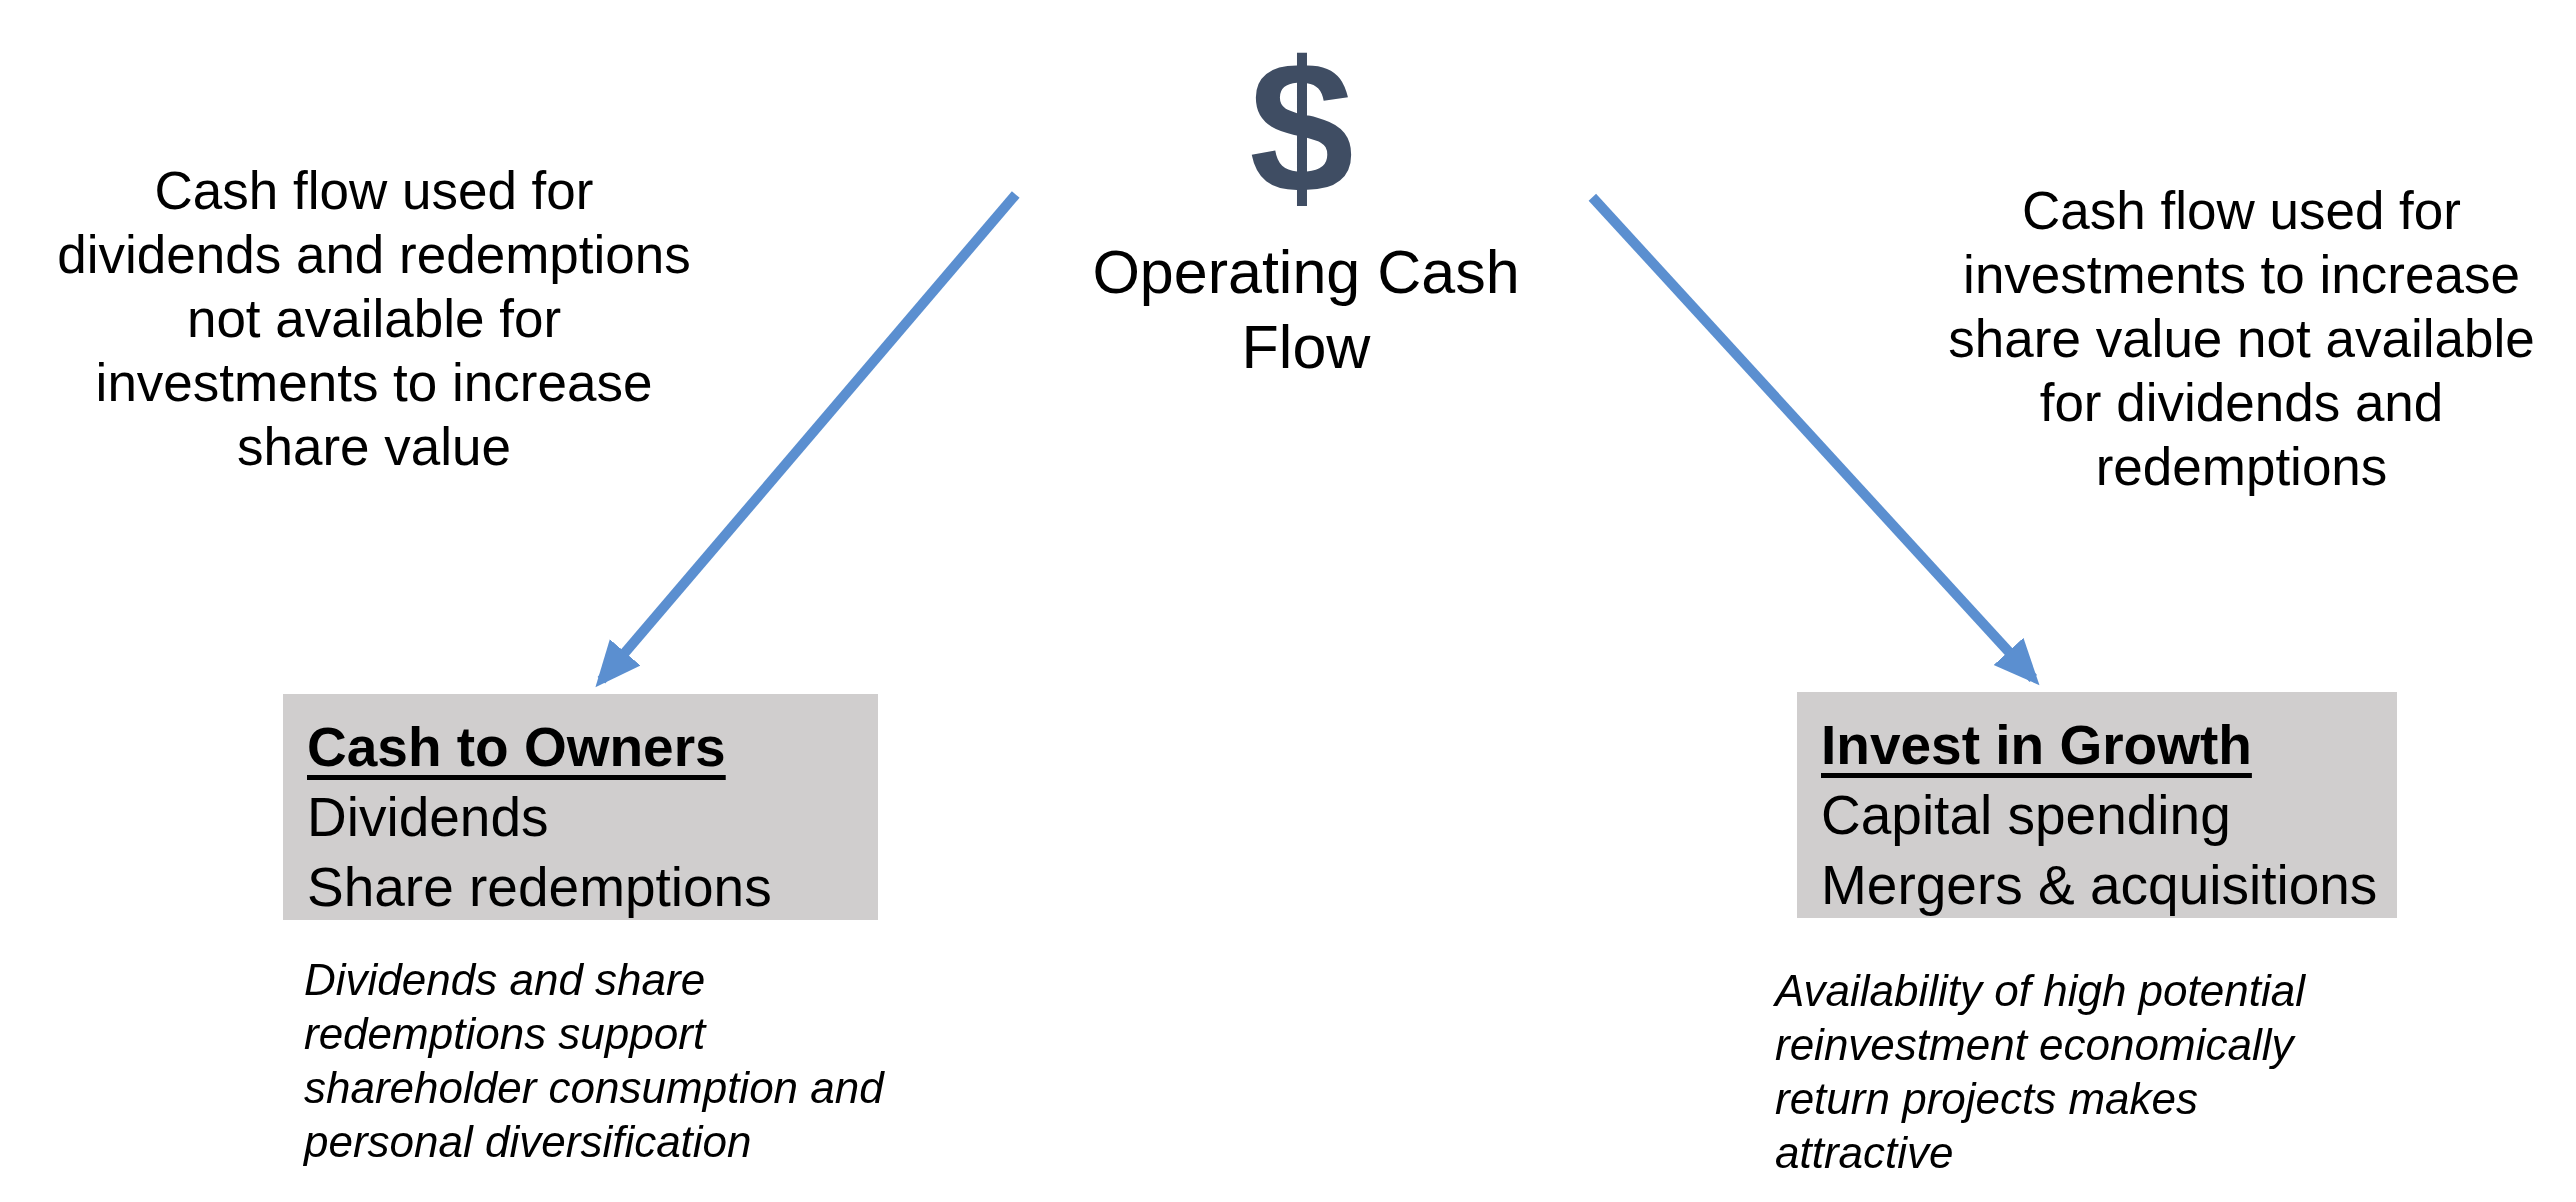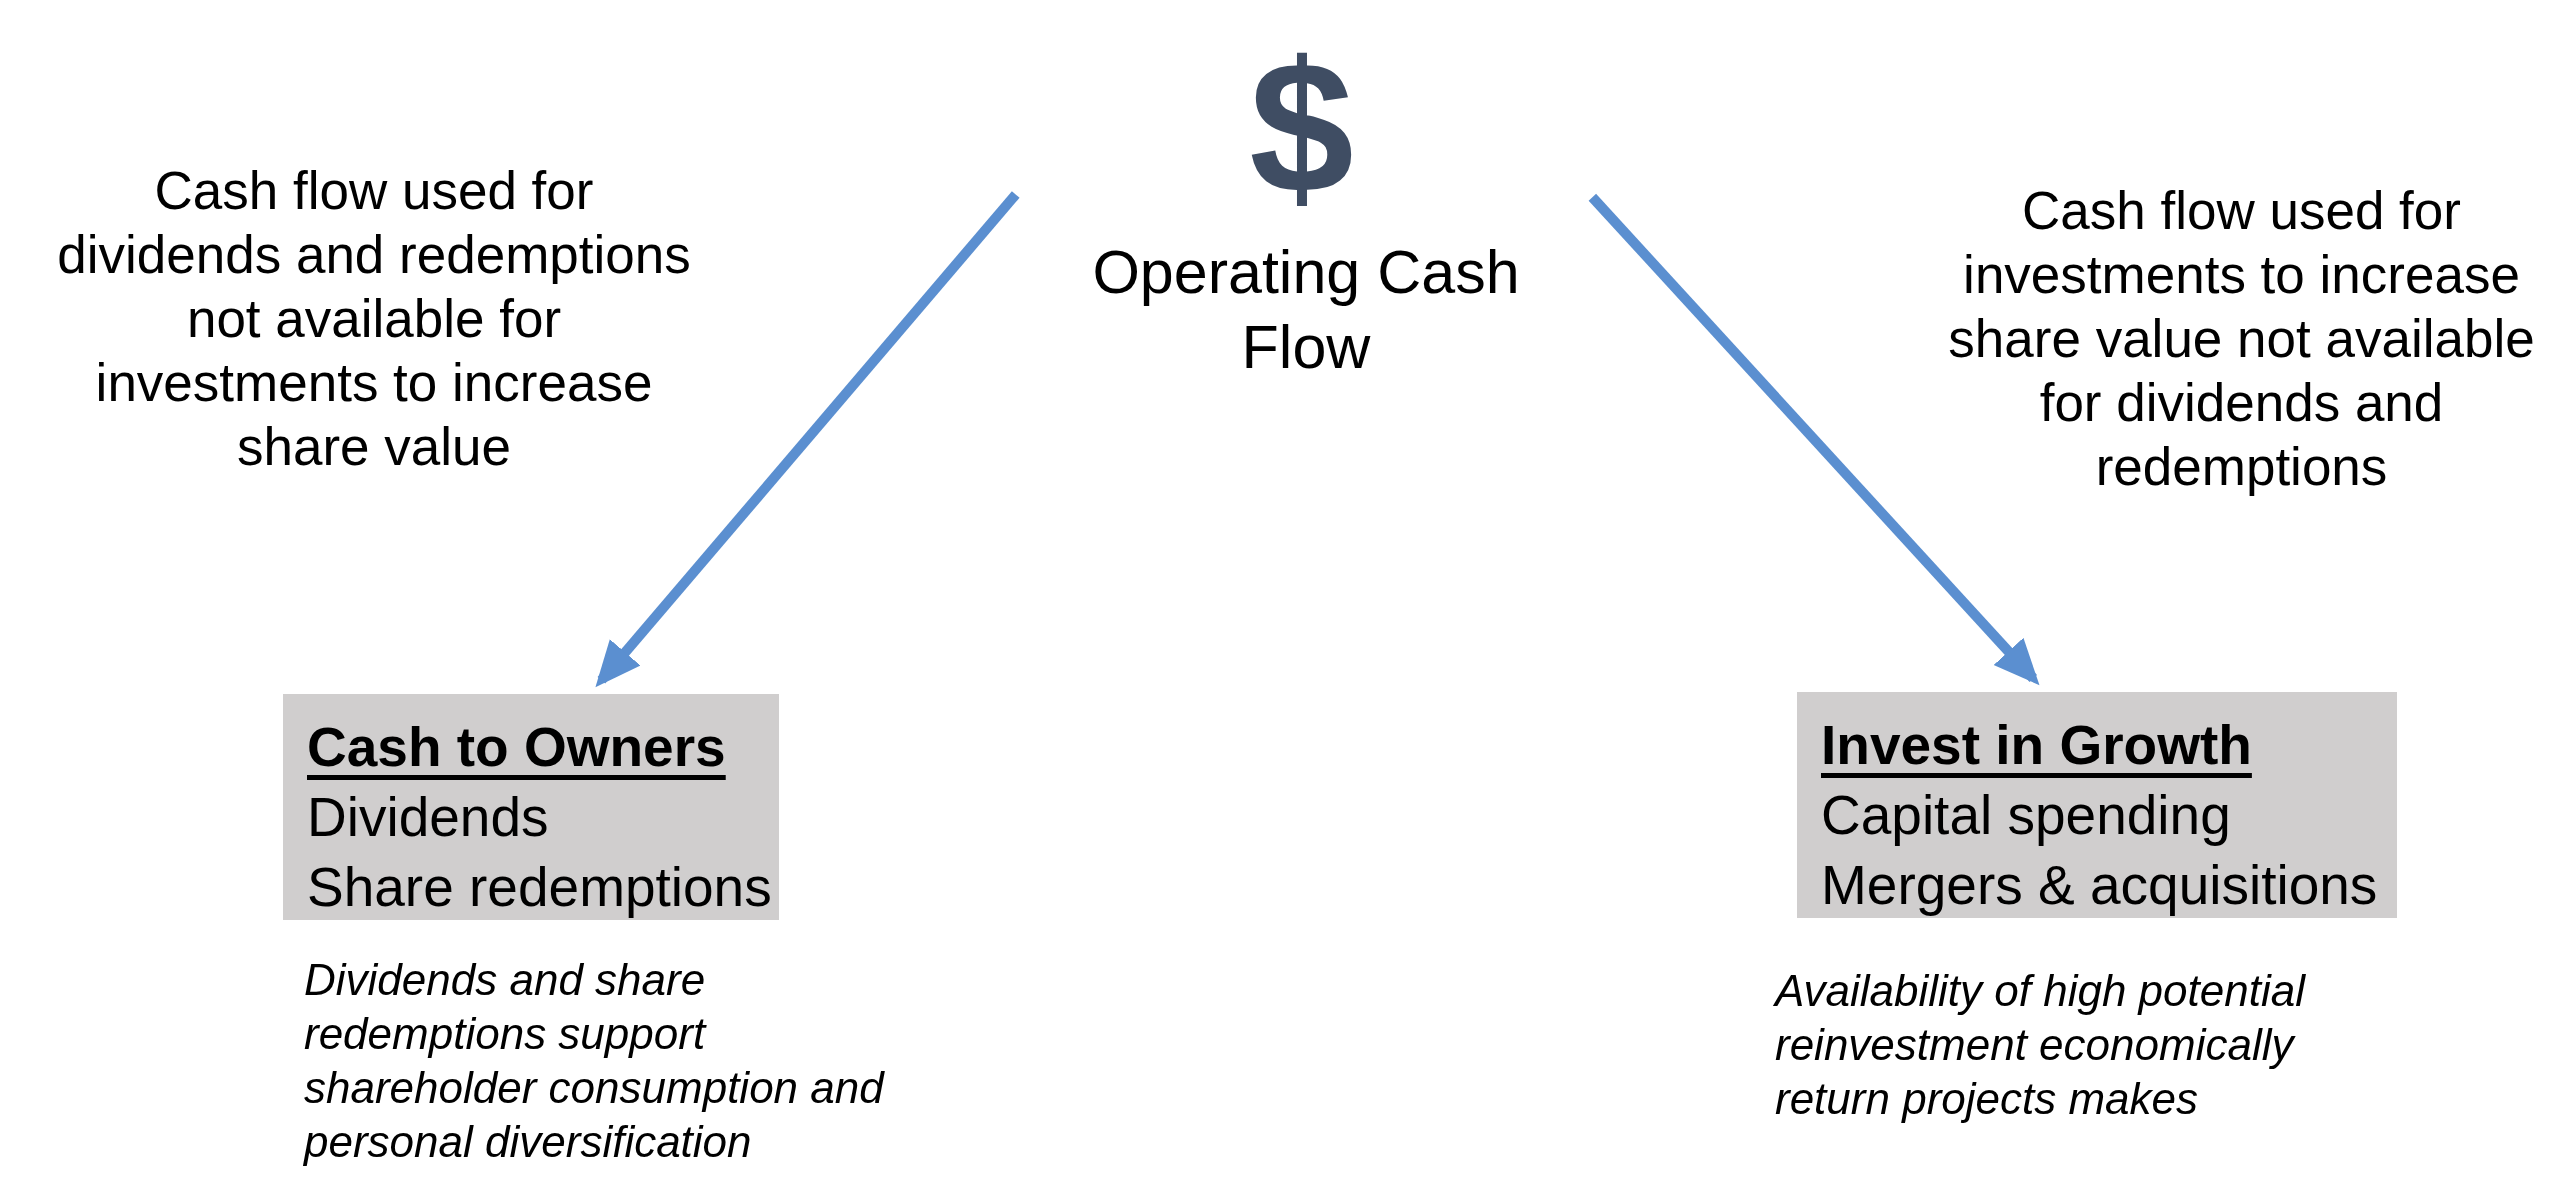--- a/index.html
+++ b/index.html
@@ -15,21 +15,21 @@
     color:#3F4D63;
   }
   .ocf{
     position:absolute;left:985px;top:235px;width:642px;
     font-size:61px;line-height:75px;text-align:center;
   }
   .annot{position:absolute;font-size:53px;line-height:64px;text-align:center;margin-top:23px;}
   .annot.left{left:53px;top:136px;width:642px;}
   .annot.right{left:1925px;top:156px;width:633px;}
   .gbox{
-    position:absolute;background:#D0CECE;width:496px;height:226px;
+    position:absolute;background:#D0CECE;width:595px;height:226px;
     padding:18.3px 0 0 24px;box-sizing:border-box;font-size:55px;line-height:70px;
   }
   .gbox.leftbox{left:283px;top:694px;}
   .gbox.rightbox{left:1749px;top:692px;width:600px;margin-left:48px;}
   .gbox .box-title{
     font-weight:bold;text-decoration:underline;text-decoration-thickness:4.6px;
     text-underline-offset:9.2px;
   }
   .note{position:absolute;font-size:44px;line-height:54px;font-style:italic;text-align:left;}
   .note.leftnote{left:304px;top:953px;width:605px;}
@@ -89,16 +89,17 @@
     <div>Dividends and share</div>
     <div>redemptions support</div>
     <div>shareholder consumption and</div>
     <div>personal diversification</div>
   </div>
 
   <div class="note rightnote">
     <div>Availability of high potential</div>
     <div>reinvestment economically</div>
     <div>return projects makes</div>
+    <div>attractive</div>
   </div>
 
 </div>
 
 
 </body></html>

